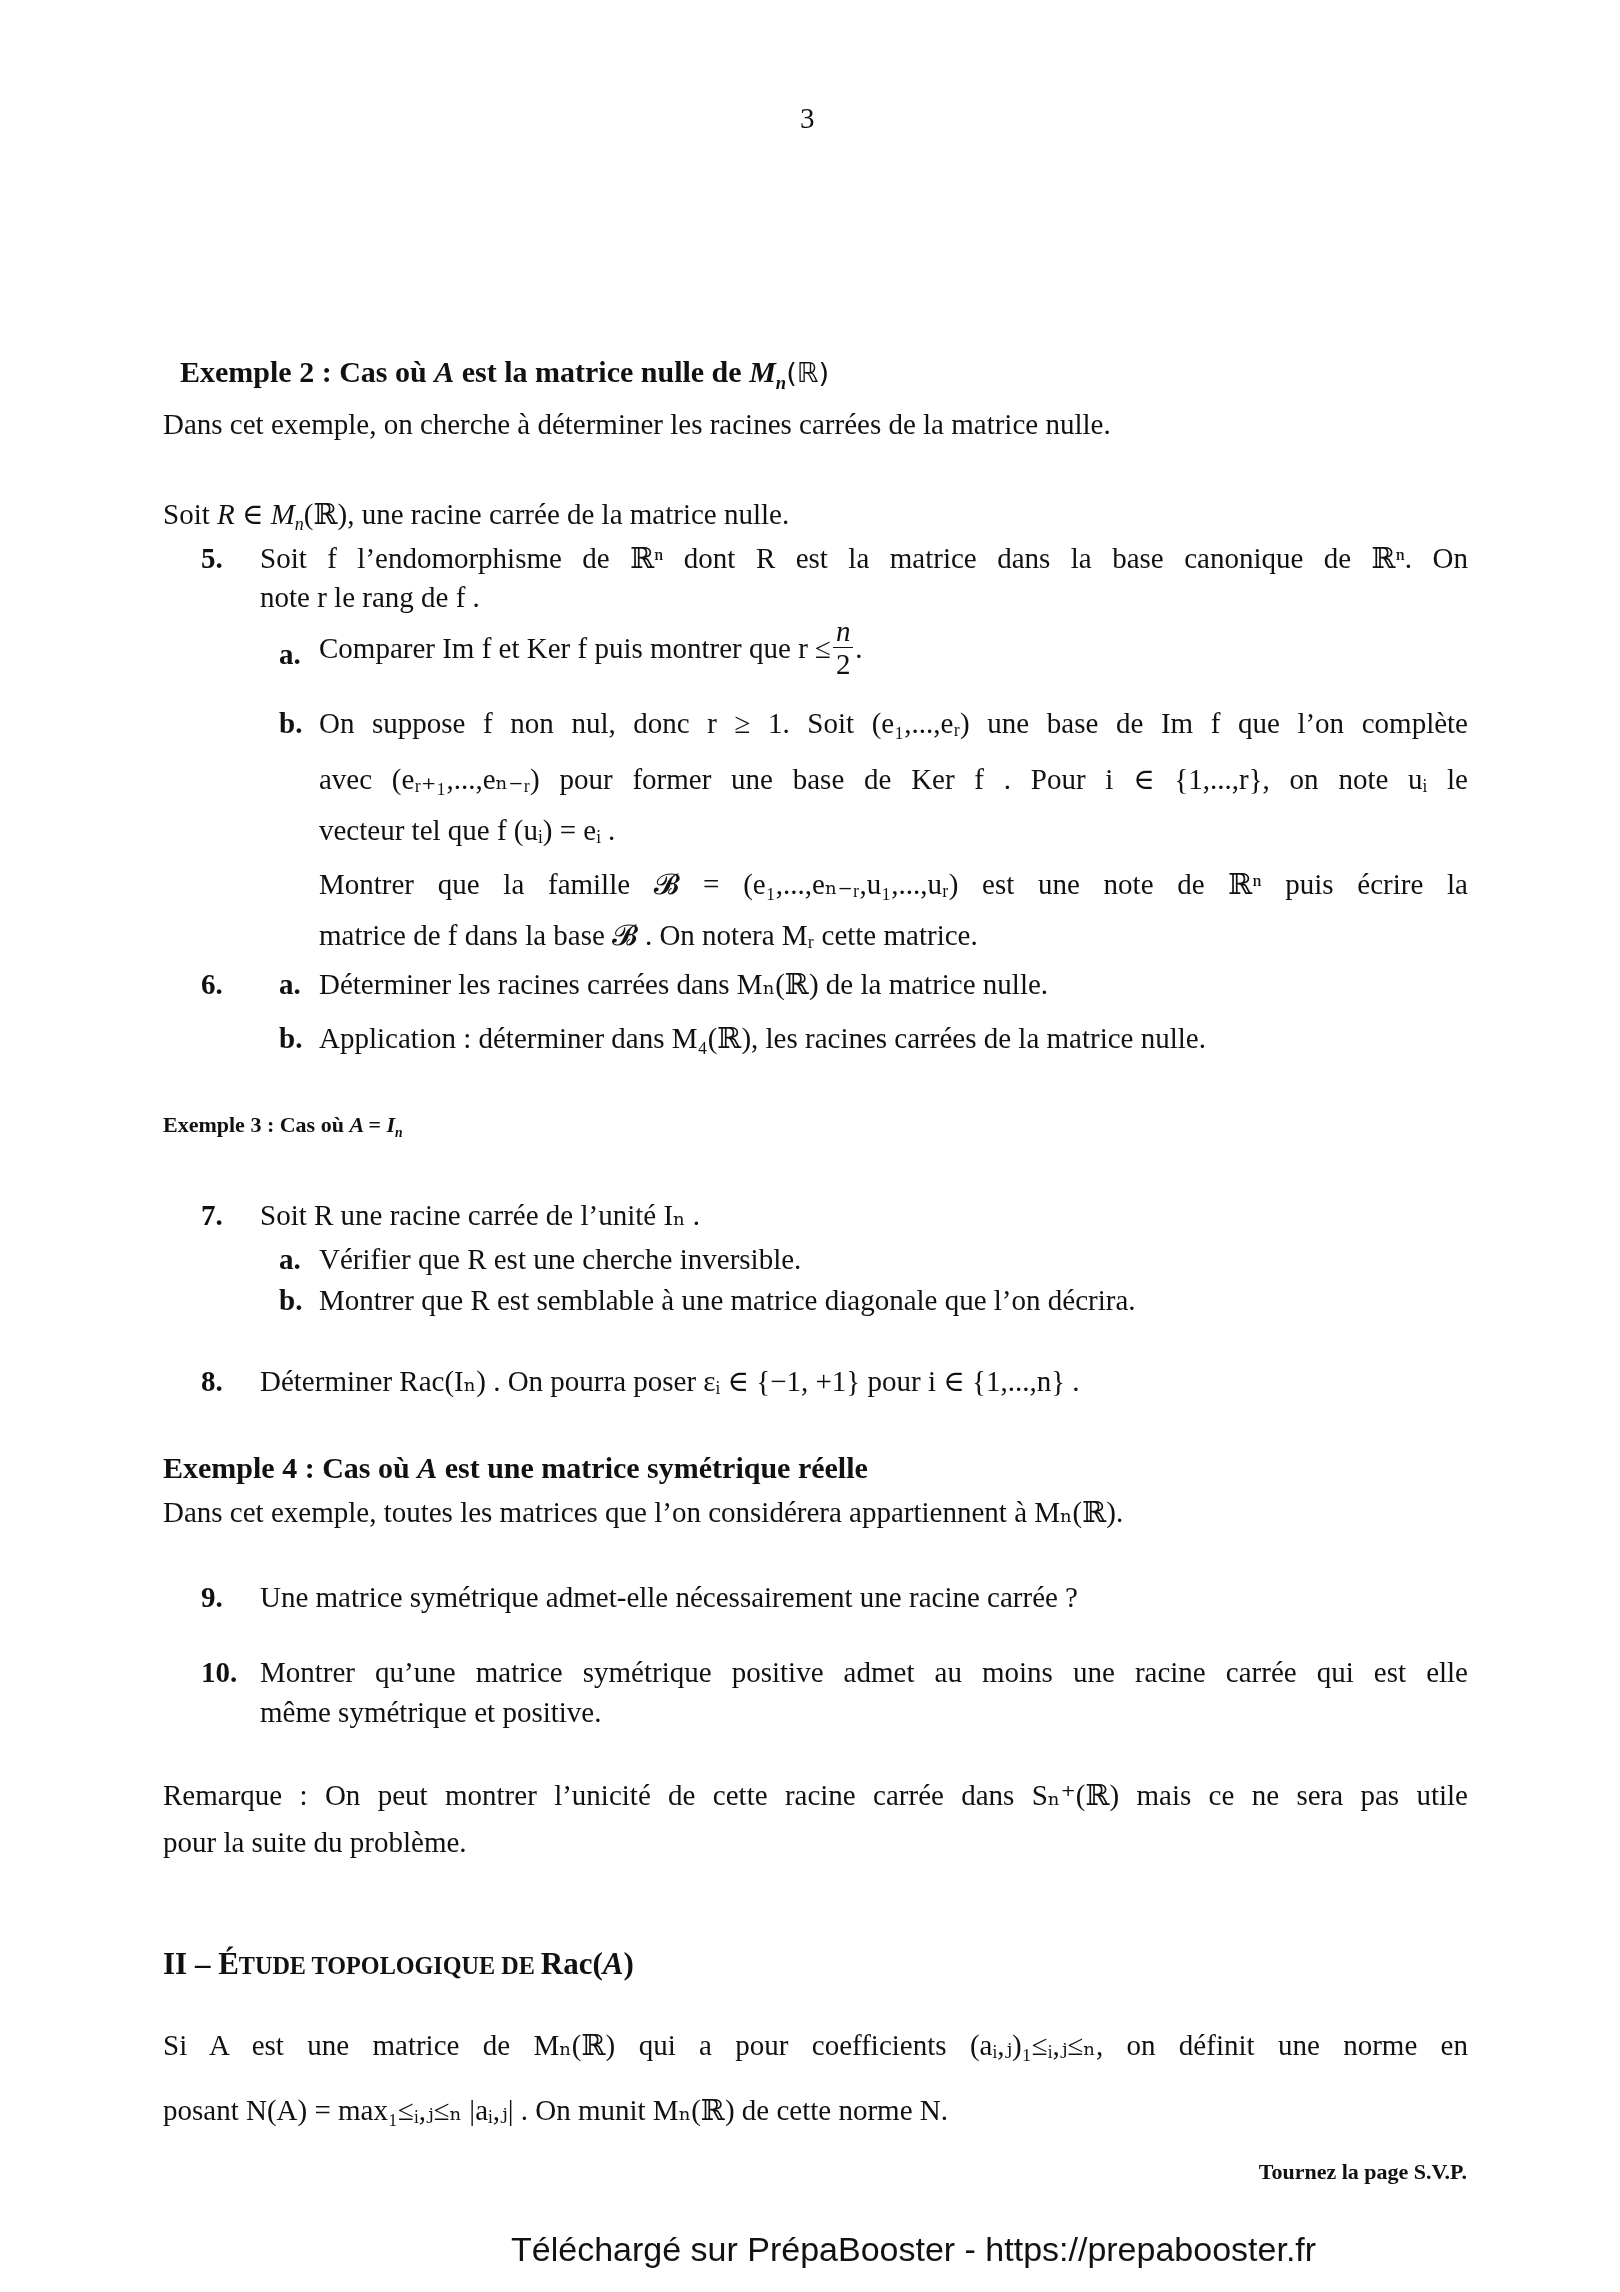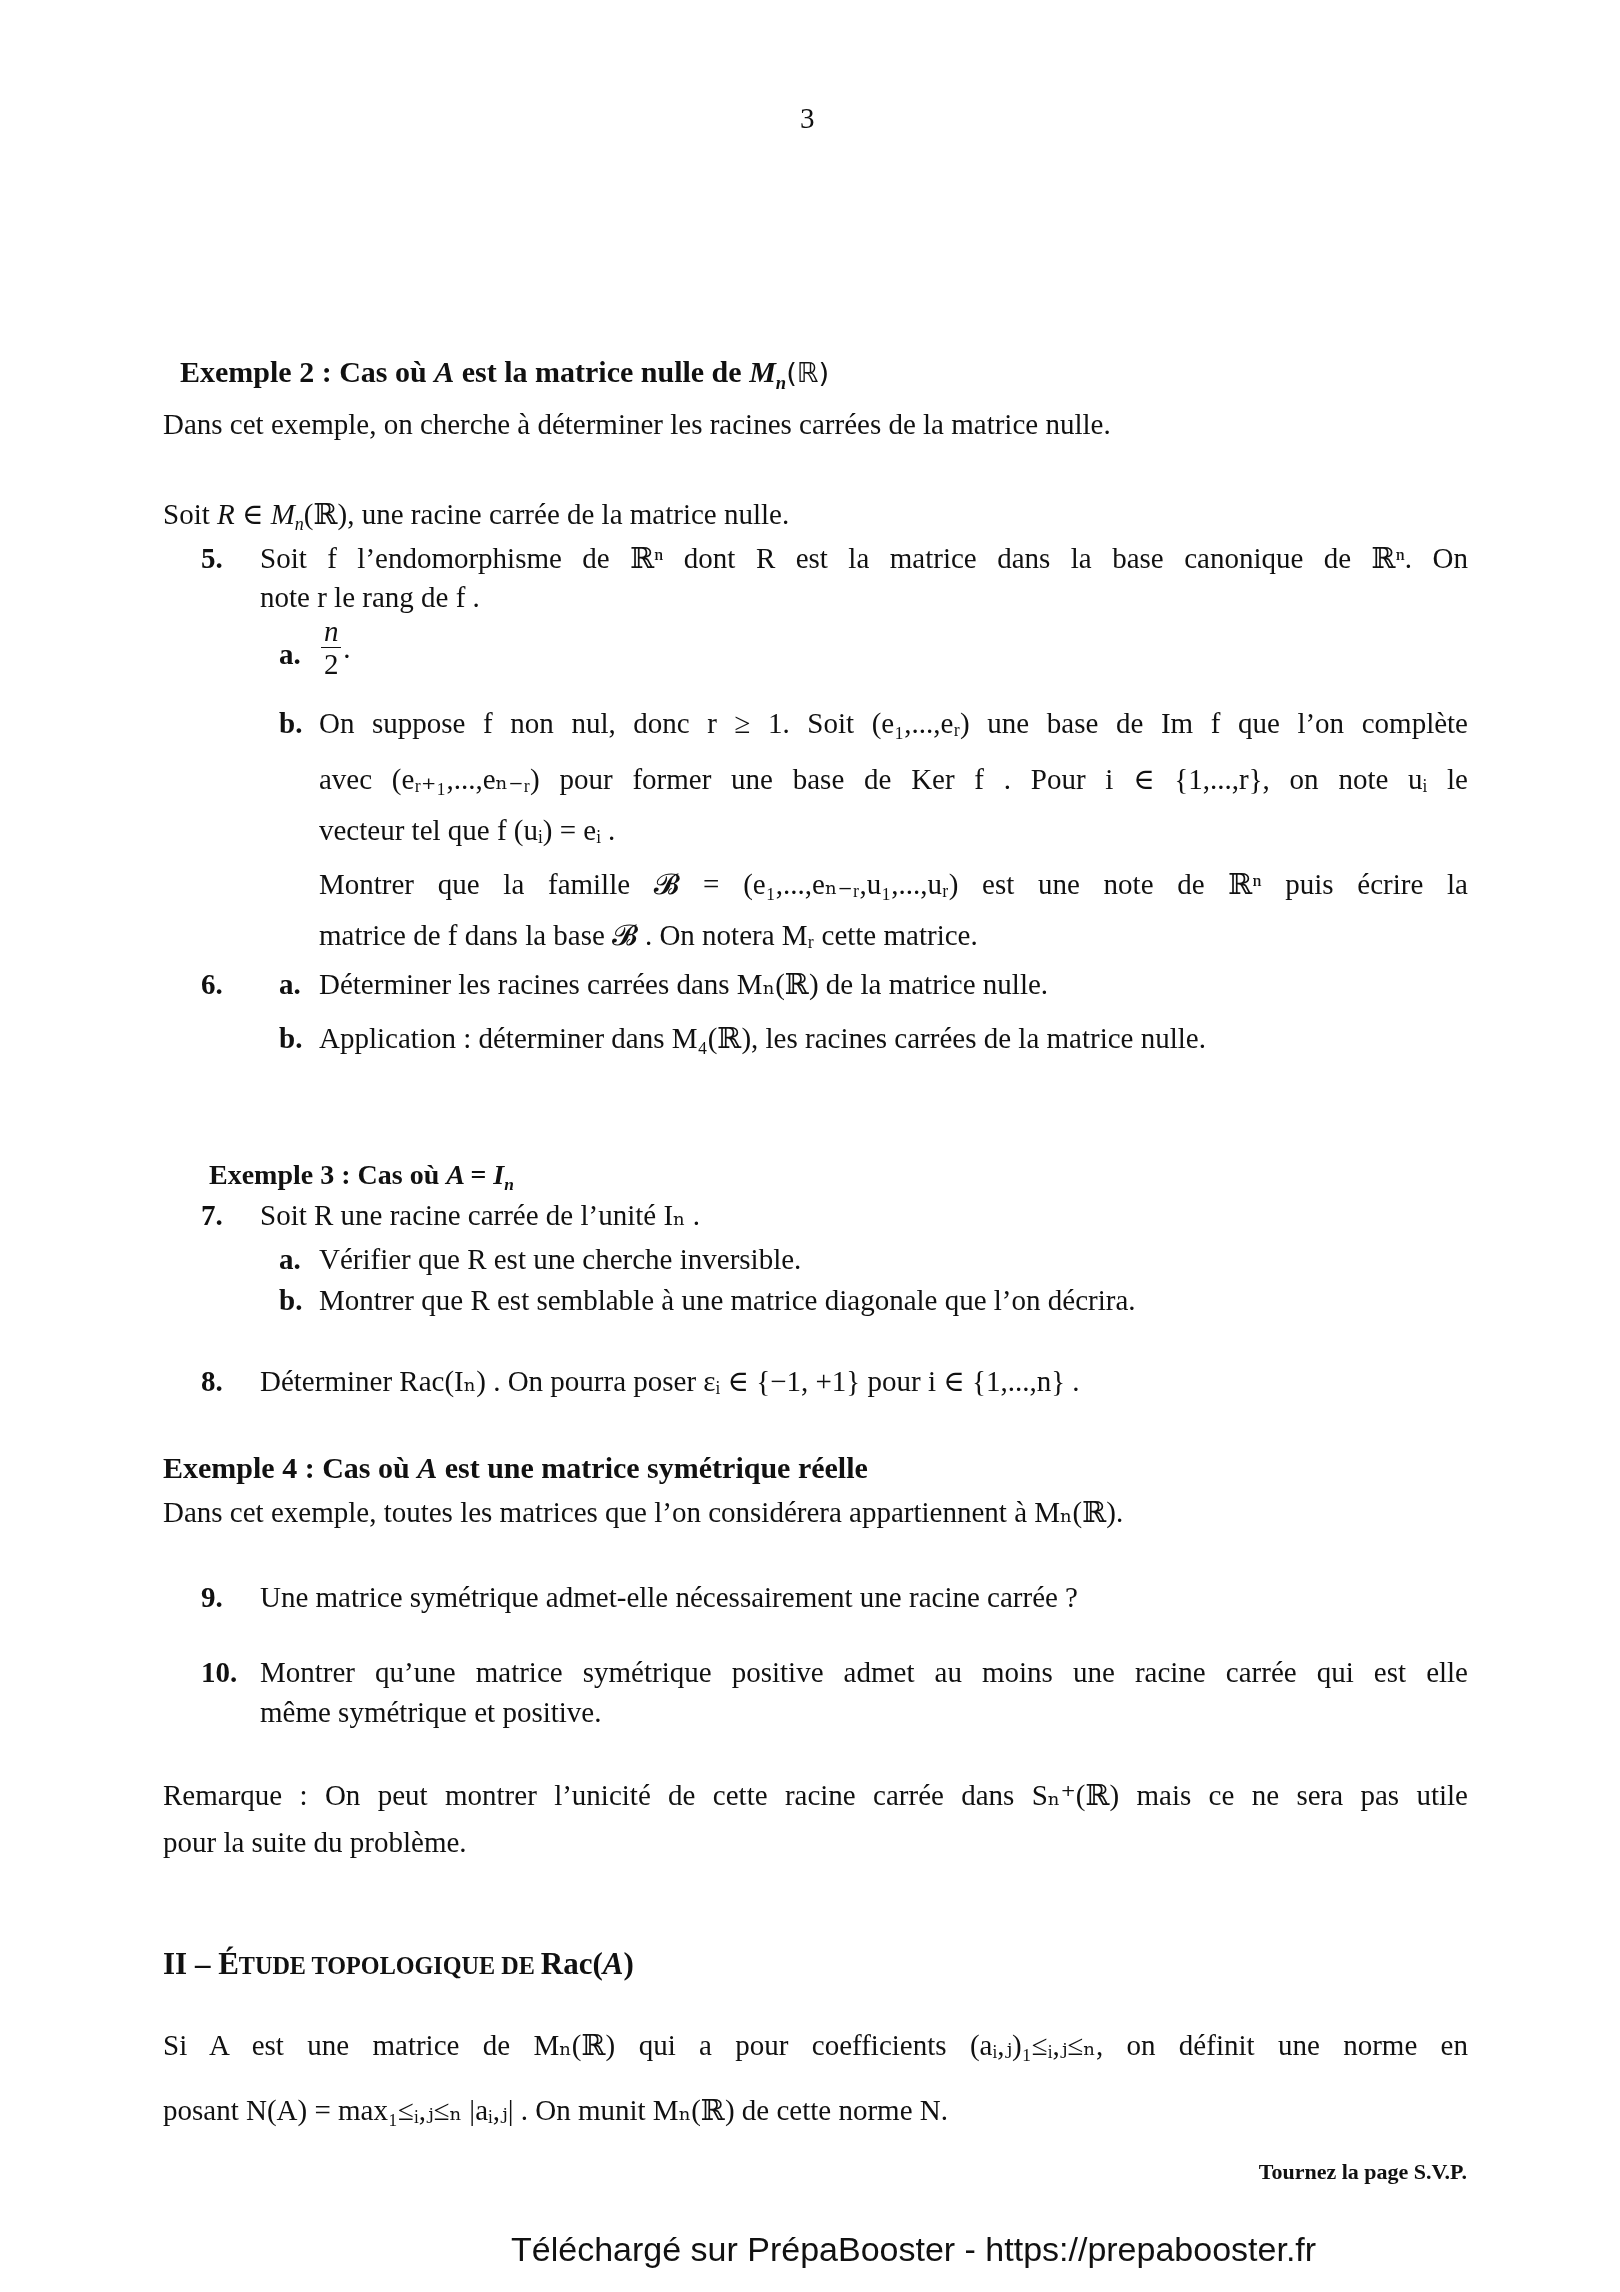--- a/index.html
+++ b/index.html
@@ -30,37 +30,37 @@
 <div class="abs" style="left:163px; top:453px;margin-top:47px;">
   <span>Soit </span><i>R ∈ M</i><sub>n</sub><span>(ℝ)</span><span>, une racine carrée de la matrice nulle.</span>
 </div>
 
 <div class="abs b" style="left:201px; top:544px;">5.</div>
 <div class="abs just" style="left:260px; top:544px; width:1208px;">Soit f  l’endomorphisme de ℝⁿ dont R est la matrice dans la base canonique de ℝⁿ. On</div>
 <div class="abs" style="left:260px; top:583px;">note r le rang de f .</div>
 
 <div class="abs b" style="left:279px; top:640px;">a.</div>
 <div class="abs" style="left:319px; top:617px;">
-  <span class="frac"><span class="num">n</span><span class="den">2</span></span><span style="vertical-align:middle;">.</span>
+  <span style="vertical-align:middle;">Comparer Im f et Ker f puis montrer que r ≤</span><span class="frac"><span class="num">n</span><span class="den">2</span></span><span style="vertical-align:middle;">.</span>
 </div>
 
 <div class="abs b" style="left:279px; top:709px;">b.</div>
 <div class="abs just" style="left:319px; top:709px; width:1149px;">On suppose f  non nul, donc r ≥ 1. Soit (e₁,...,eᵣ) une base de Im f  que l’on complète</div>
 <div class="abs just" style="left:319px; top:765px; width:1149px;">avec (eᵣ₊₁,...,eₙ₋ᵣ) pour former une base de Ker f . Pour i ∈ {1,...,r}, on note uᵢ le</div>
 <div class="abs" style="left:319px; top:816px;">vecteur tel que f (uᵢ) = eᵢ .</div>
 <div class="abs just" style="left:319px; top:870px; width:1149px;">Montrer que la famille 𝓑 = (e₁,...,eₙ₋ᵣ,u₁,...,uᵣ) est une note de ℝⁿ puis écrire la</div>
 <div class="abs" style="left:319px; top:921px;">matrice de f dans la base 𝓑 . On notera Mᵣ cette matrice.</div>
 
 <div class="abs b" style="left:201px; top:970px;">6.</div>
 <div class="abs b" style="left:279px; top:970px;">a.</div>
 <div class="abs" style="left:319px; top:970px;">Déterminer les racines carrées dans Mₙ(ℝ) de la matrice nulle.</div>
 <div class="abs b" style="left:279px; top:1024px;">b.</div>
 <div class="abs" style="left:319px; top:1024px;">Application : déterminer dans M₄(ℝ), les racines carrées de la matrice nulle.</div>
 
-<div class="abs b" style="left:163px; top:1161px; font-size:28px;margin-left:46px;">
+<div class="abs b" style="left:163px; top:1114px; font-size:22px;">
   <span>Exemple 3 : Cas où </span><i>A = I</i><sub>n</sub>
 </div>
 
 <div class="abs b" style="left:201px; top:1201px;">7.</div>
 <div class="abs" style="left:260px; top:1201px;">Soit R une racine carrée de l’unité Iₙ .</div>
 <div class="abs b" style="left:279px; top:1245px;">a.</div>
 <div class="abs" style="left:319px; top:1245px;">Vérifier que R est une cherche inversible.</div>
 <div class="abs b" style="left:279px; top:1286px;">b.</div>
 <div class="abs" style="left:319px; top:1286px;">Montrer que R est semblable à une matrice diagonale que l’on décrira.</div>
 

